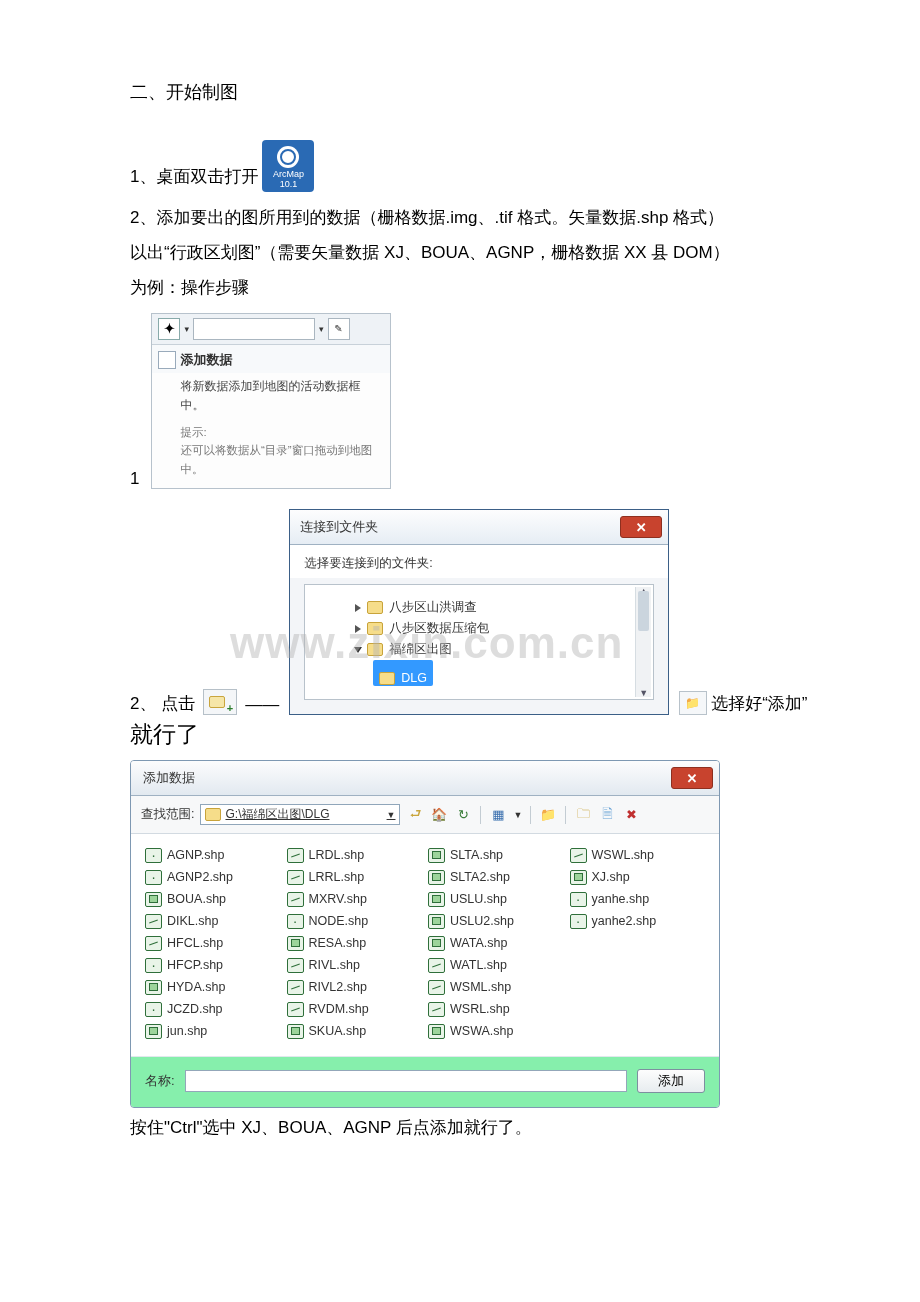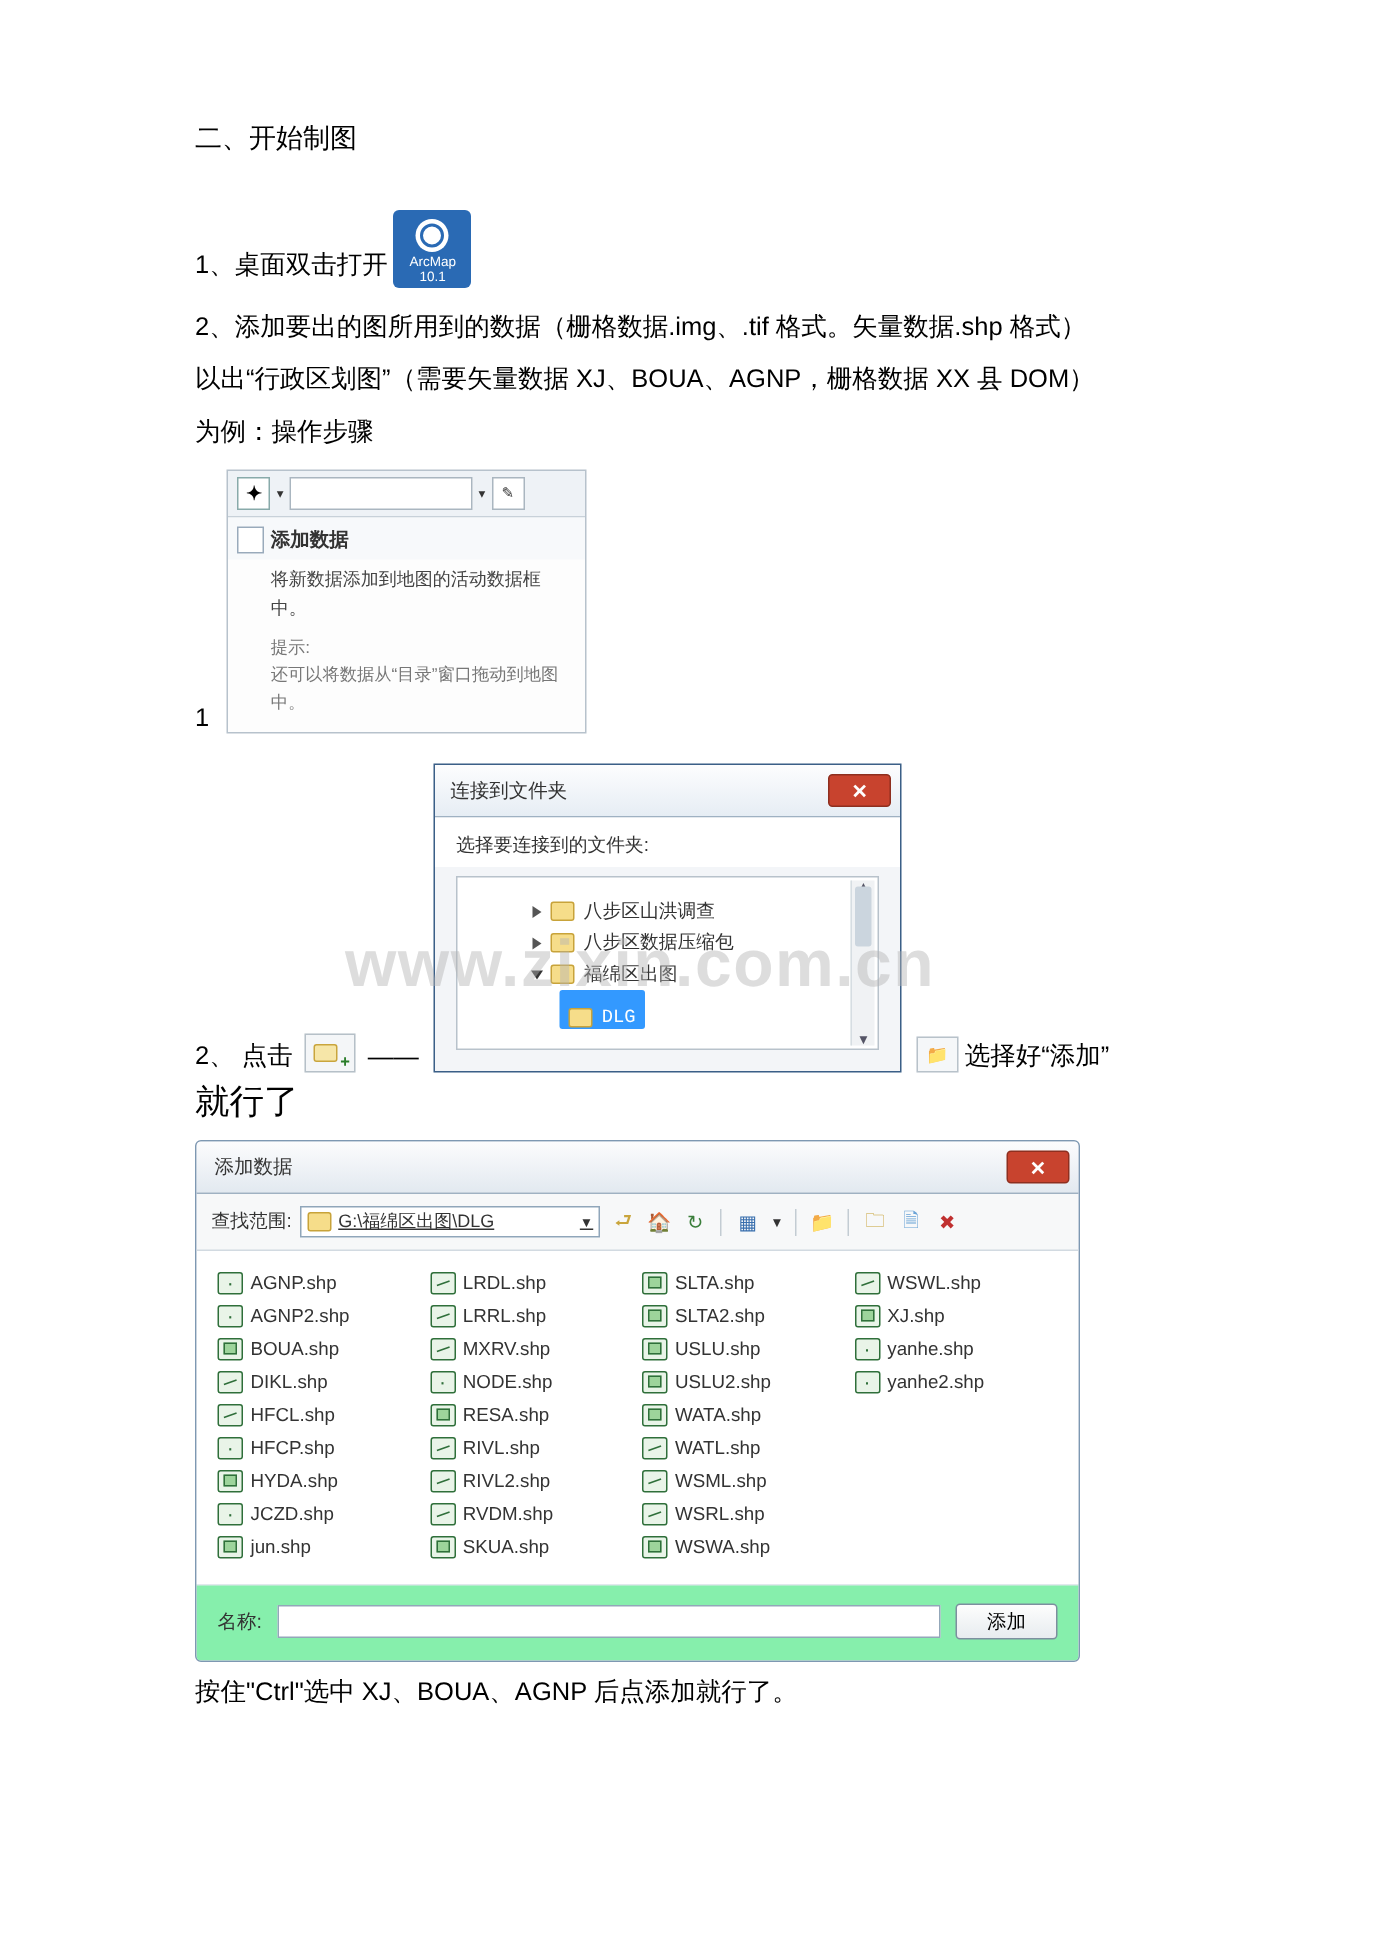--- a/index.html
+++ b/index.html
@@ -134,21 +134,21 @@
     background:#f6e6a8;
     border-radius:2px;
   }
   .btn-connect::after{
     content:"+";
     position:absolute; right:3px; bottom:0;
     font-size:11px; color:#2a7d2a; font-weight:bold;
   }
 
   .ss2 {
-    width: 312px;
+    width: 380px;
     border:1px solid #3b5f87;
     margin: 0 6px;
   }
   .ss2 .titlebar {
     display:flex; justify-content:space-between; align-items:center;
     background: linear-gradient(#fdfdfe,#e6edf4);
     padding:6px 6px 6px 10px;
     font-size:13px;
     border-bottom:1px solid #9fb1c2;
   }
@@ -168,21 +168,21 @@
   }
   .ss2 .tree {
     background:#fff;
     border:1px solid #b8c2cb;
     margin:6px 14px 14px 14px;
     padding:12px 10px;
     font-size:12.5px;
     position:relative;
     height:90px;
   }
-  .tree-row { display:flex; align-items:center; gap:6px; padding:2px 0 2px 40px;font-family:Liberation Mono, monospace;}
+  .tree-row { display:flex; align-items:center; gap:6px; padding:2px 0 2px 40px;}
   .tree-row.sel { background:#3399ff; color:#fff; border-radius:2px; display:inline-flex; padding:11px 6px 1px 6px; margin-left:58px;}
   .tri { display:inline-block; width:0;height:0; border-top:4px solid transparent;border-bottom:4px solid transparent;border-left:6px solid #555;}
   .tri.open { transform:rotate(90deg); border-left-color:#333;}
   .fld { width:14px; height:11px; background:#f6dd8a; border:1px solid #c8a33a; border-radius:2px;}
   .ss2 .scroll {
     position:absolute; right:2px; top:2px; bottom:2px;
     width:15px; background:#f0f2f4;
     border-left:1px solid #d6dde2;
   }
   .ss2 .scroll .thumb { position:absolute; top:4px; left:2px; width:11px; height:40px; background:#cbd5de; border-radius:2px;}

